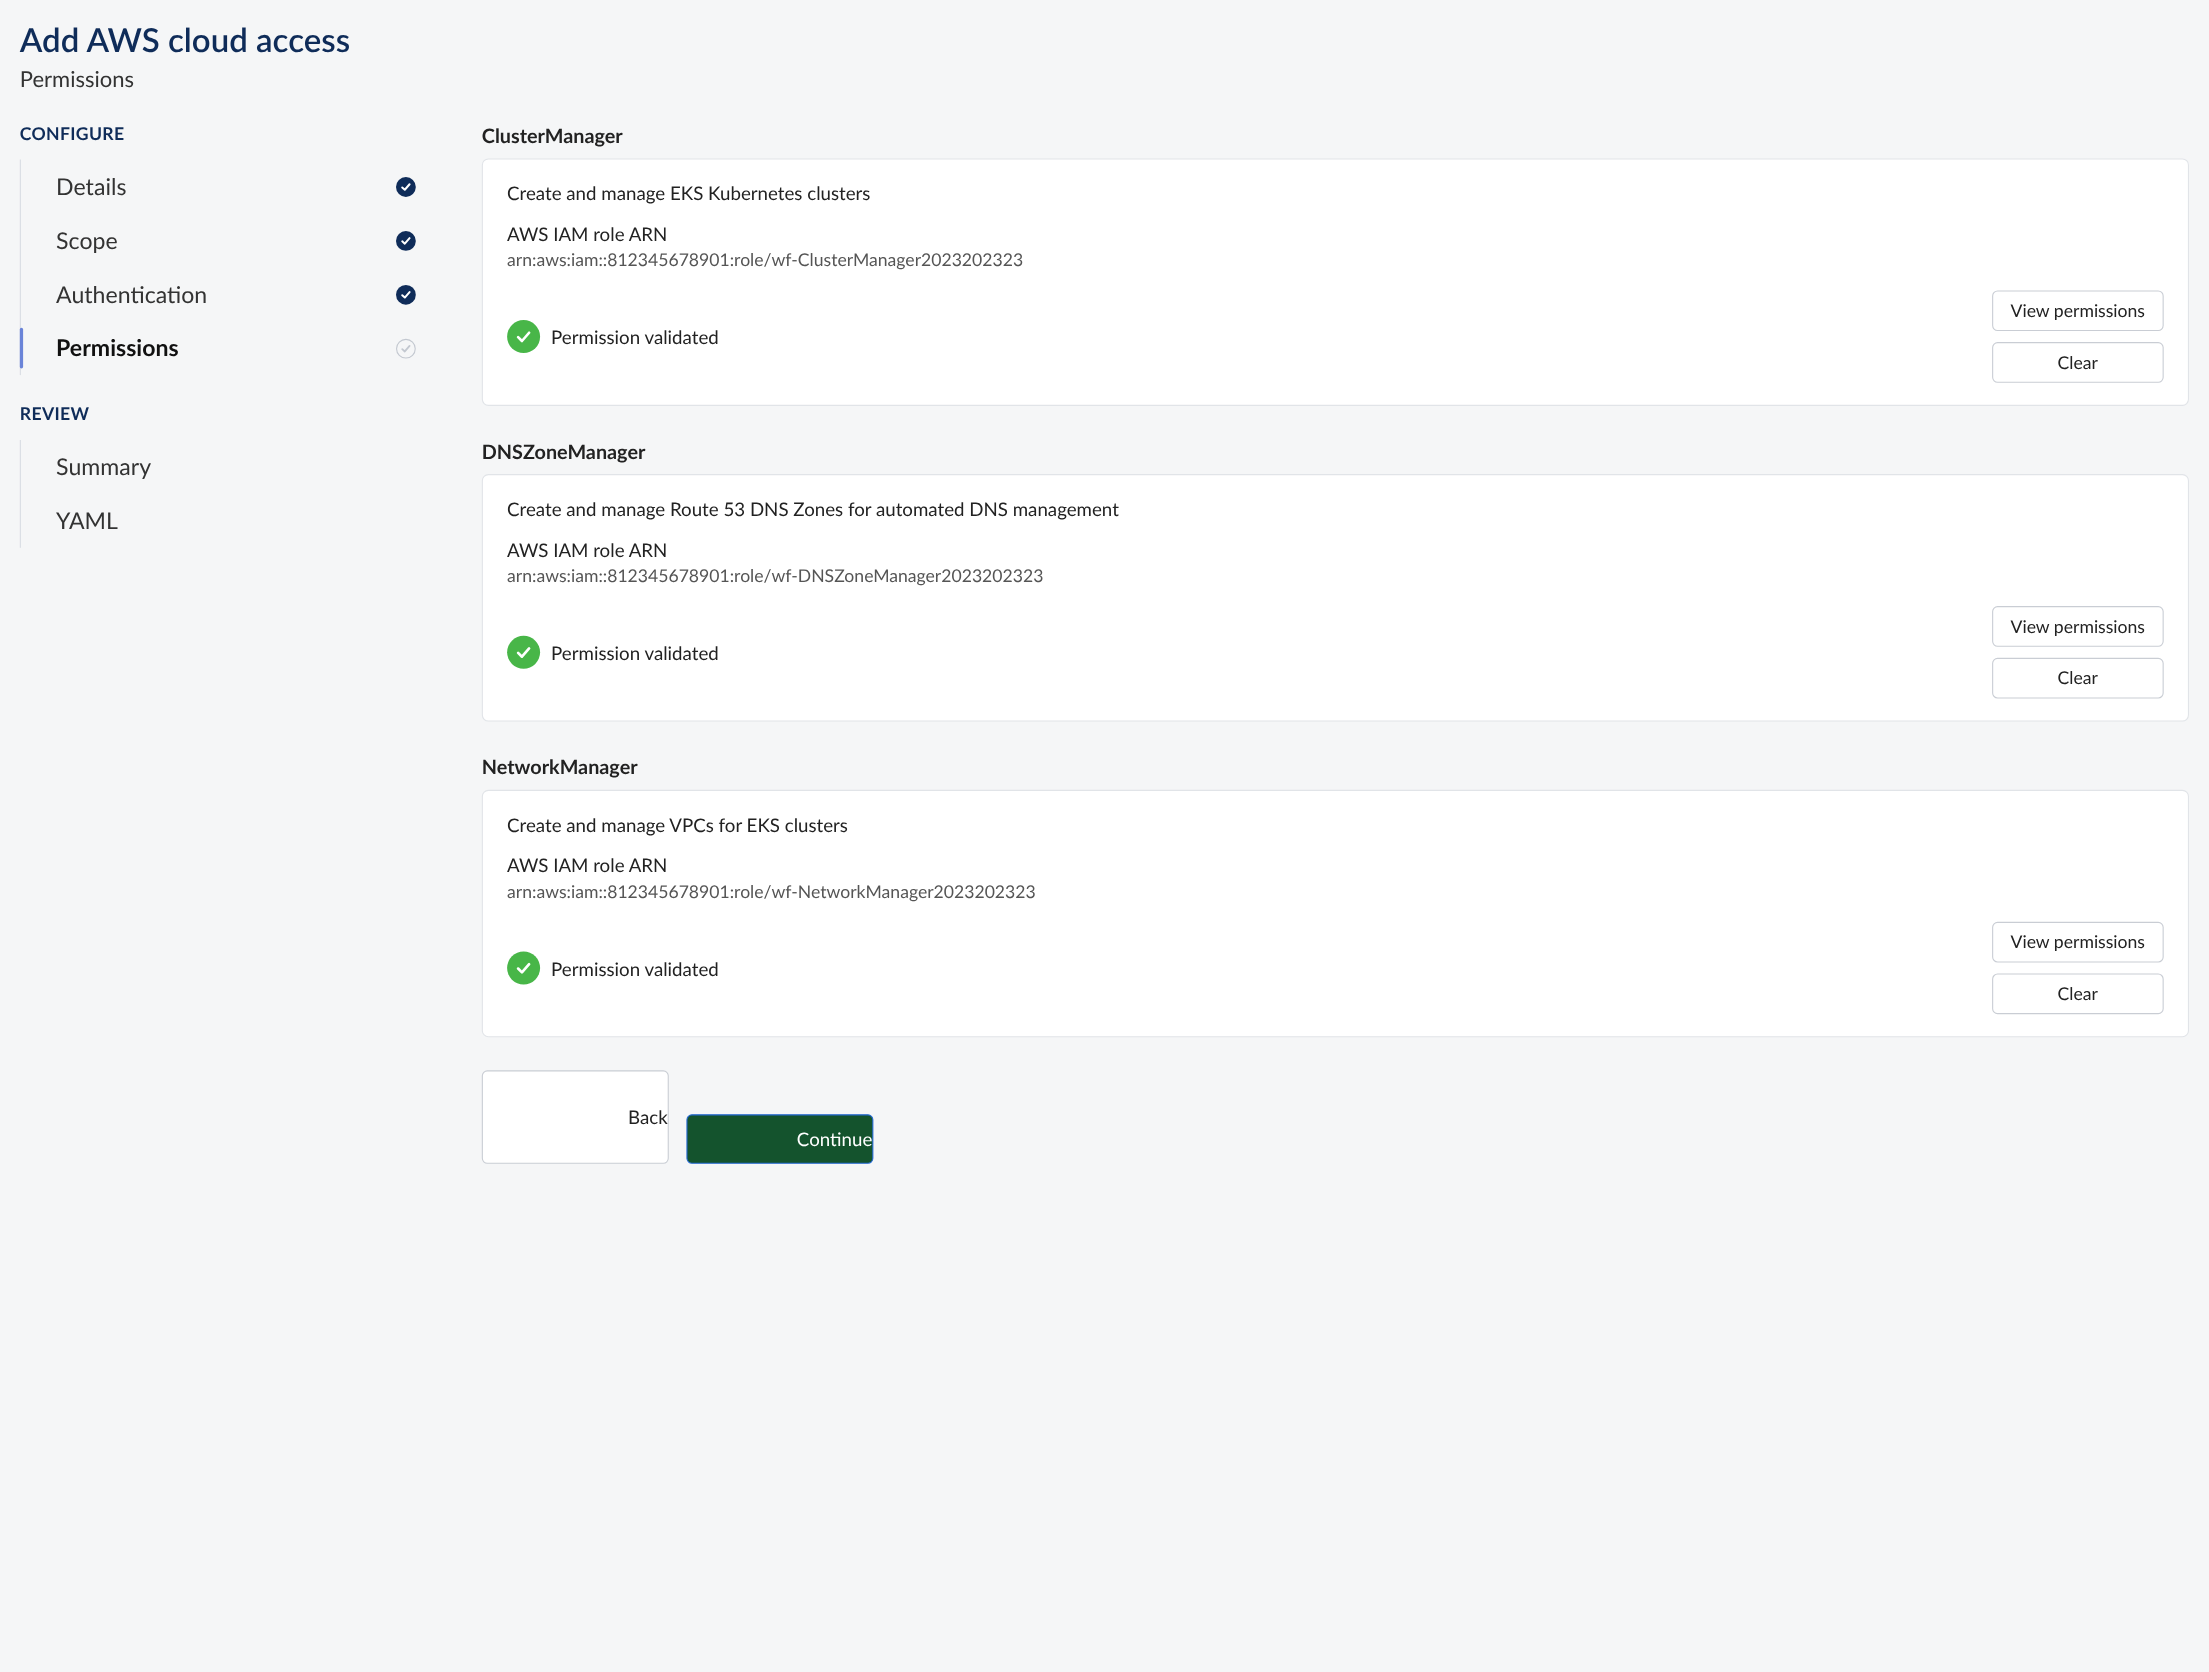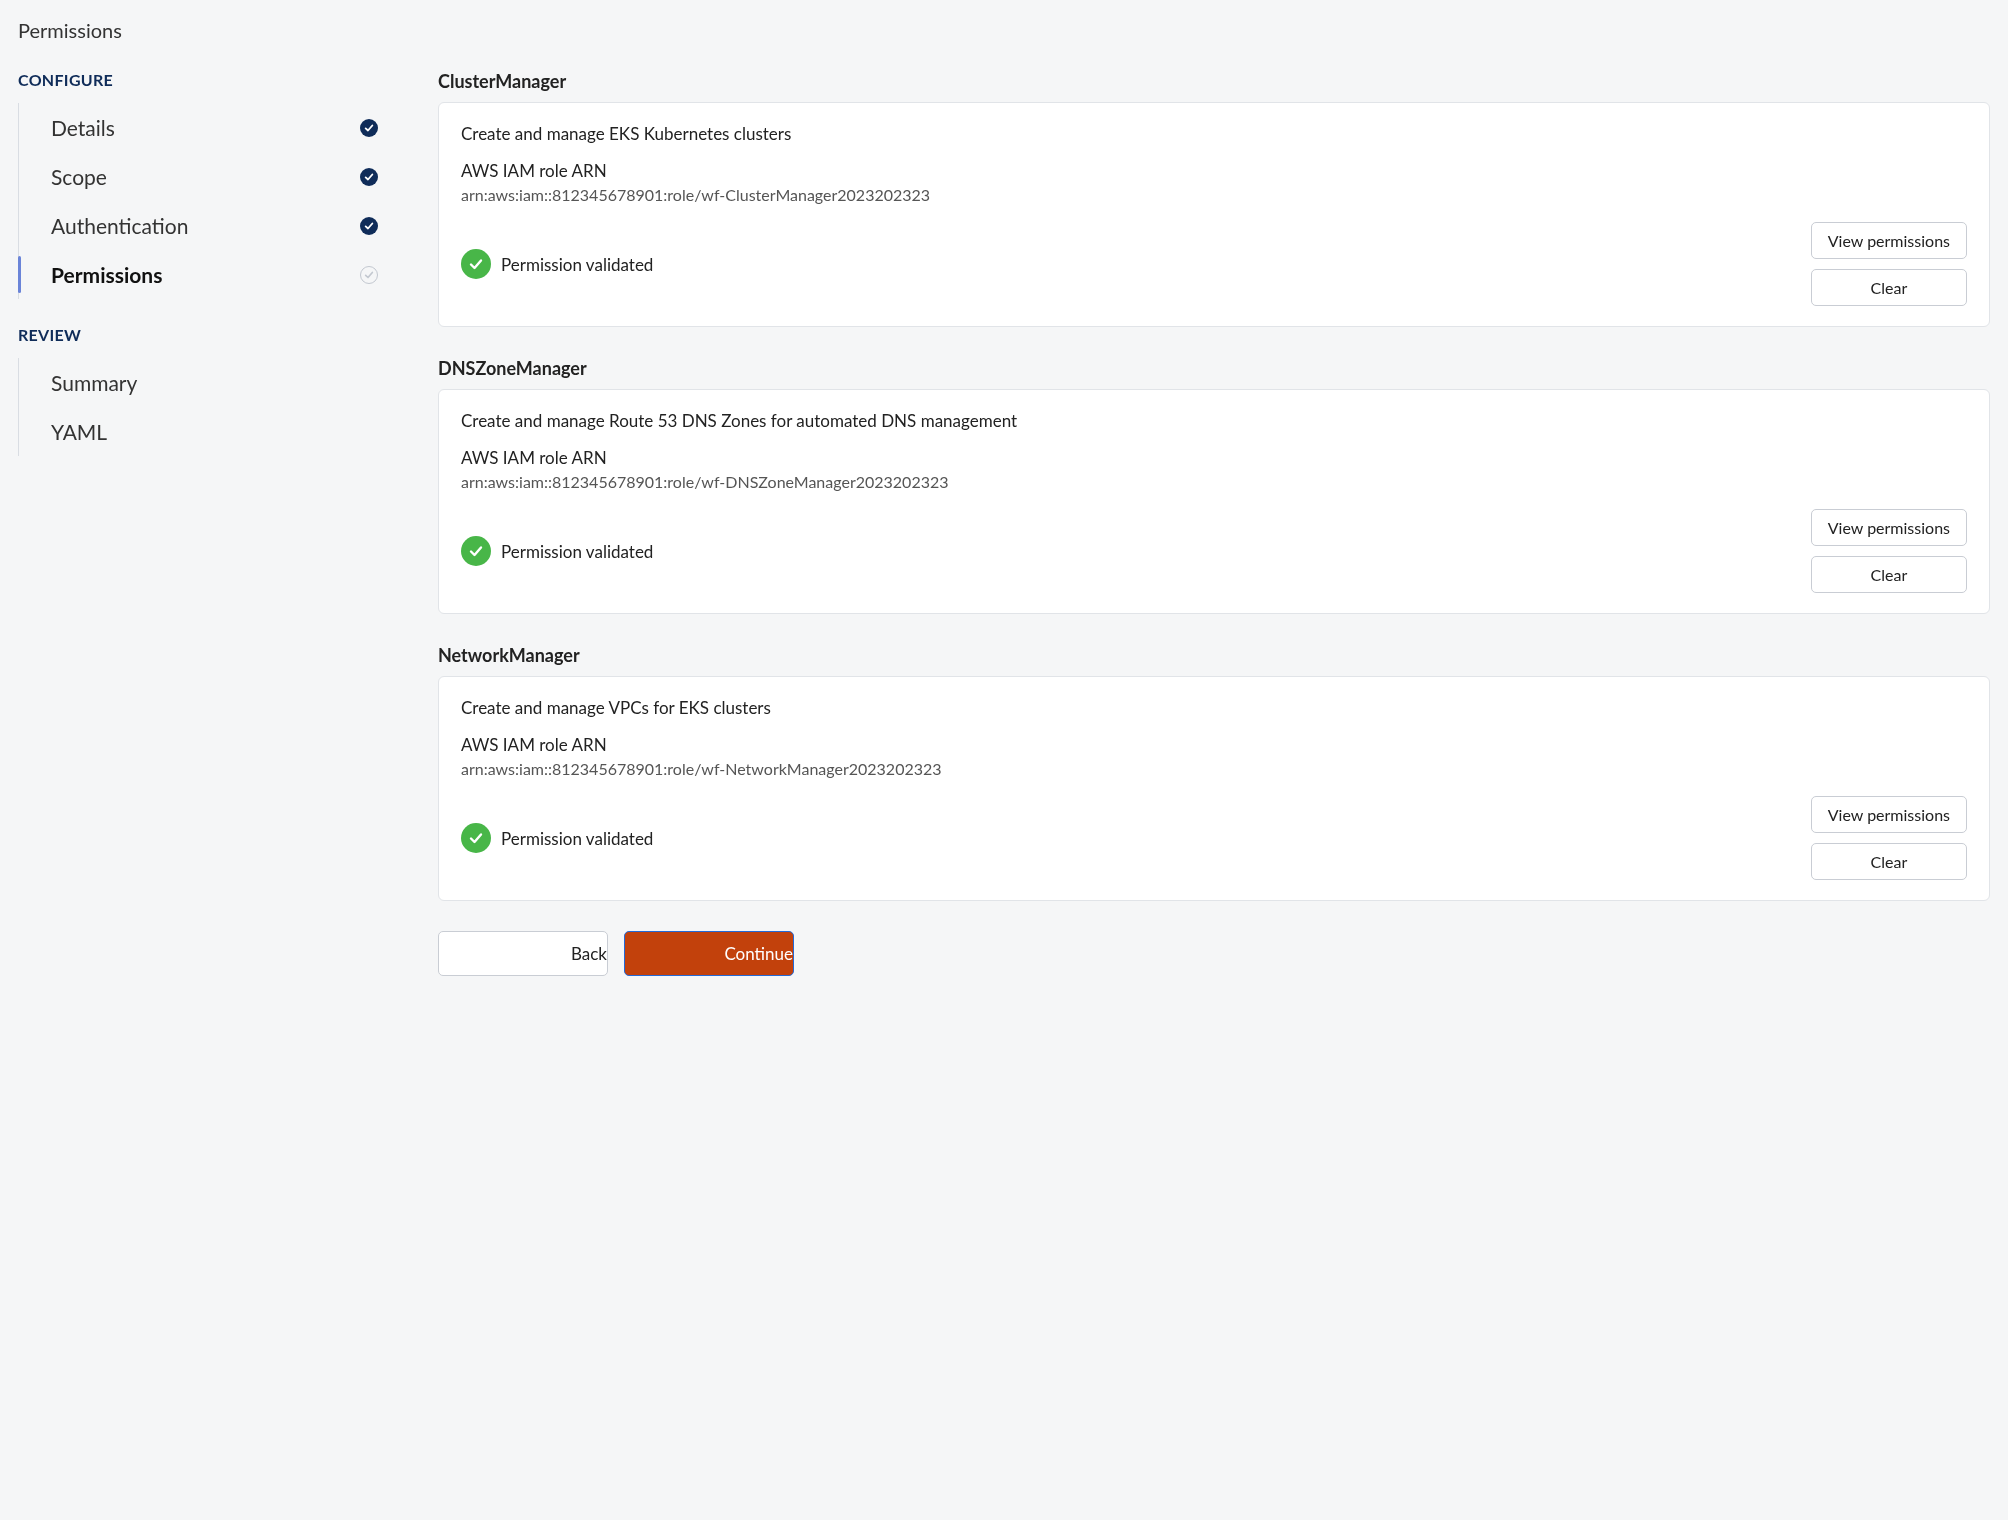--- a/index.html
+++ b/index.html
@@ -166,29 +166,31 @@
       gap: 16px;
       margin-top: 26px;
     }
     .btn-wide {
       width: 170px;
       padding: 11px 0;
       font-size: 17px;
       text-align: right;
     }
     .btn-primary {
-      background: #c2410c;
+      background: #14532d;
       border-color: #2469d6;
       color: #fff;
+      margin-top: 40px;
     }
   </style>
 </head>
 <body>
 
 <div class="page">
+  <h1 class="page-title">Add AWS cloud access</h1>
   <div class="page-subtitle">Permissions</div>
 
   <div class="layout">
     <aside class="sidebar">
       <div class="section-label">CONFIGURE</div>
       <ul class="step-list">
         <li class="step-item">
           <span>Details</span>
           <span class="step-icon done">
             <svg width="10" height="10" viewBox="0 0 12 12" fill="none" stroke-width="2.2" stroke-linecap="round" stroke-linejoin="round">

